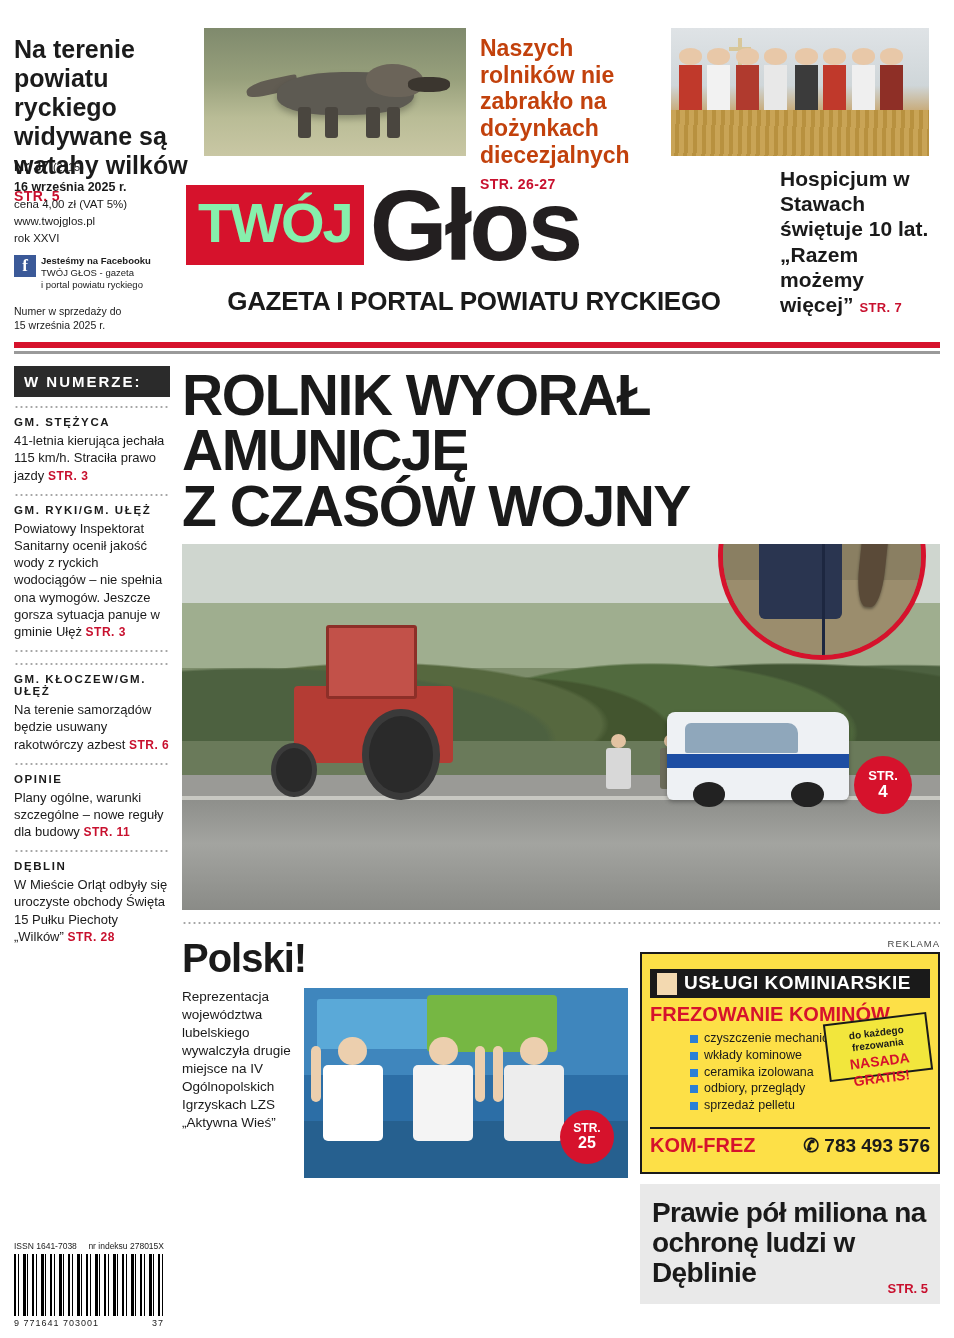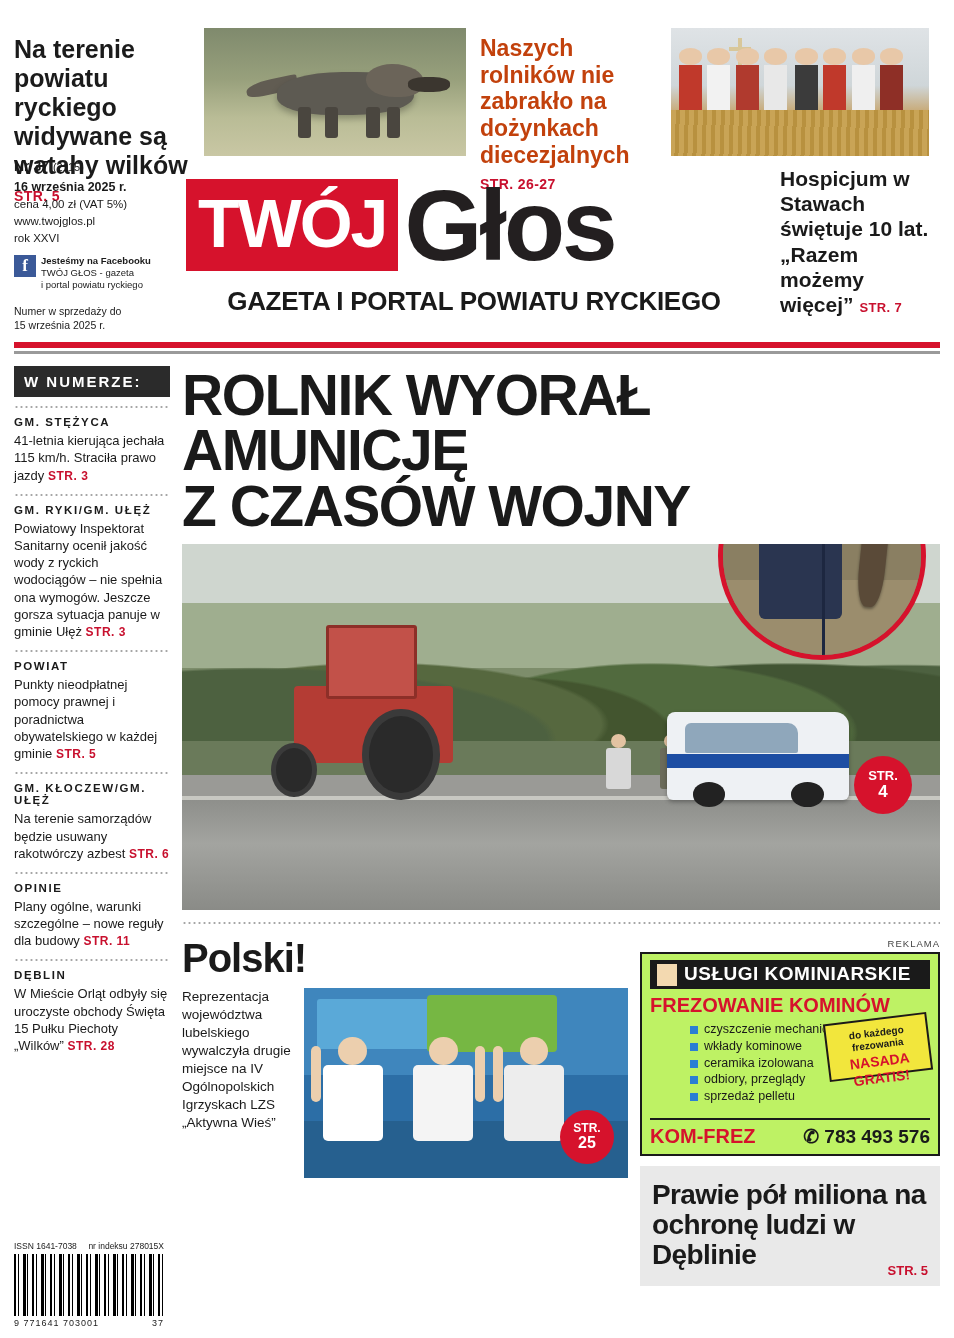--- a/index.html
+++ b/index.html
@@ -50,21 +50,21 @@
   .mast-left .issue .sub { font-weight:400; font-size:11px; }
   .mast-left .date { font-weight:800; font-size:12.5px; margin-top:2px; }
   .fb-row { display:flex; gap:5px; margin-top:9px; align-items:flex-start; }
   .fb-ico { width:22px; height:22px; background:#3b5998; color:#fff; font-weight:800; font-size:17px; line-height:22px; text-align:center; font-family:"Liberation Serif", serif; }
   .fb-txt { font-size:9.5px; line-height:1.25; font-weight:700; }
   .fb-txt .light { font-weight:400; }
   .mast-sale { margin-top:14px; font-size:10.5px; line-height:1.3; }
 
   .mast-logo { flex:1; position:relative; padding-top:10px; }
   .logo-row { display:flex; align-items:center; height:118px; }
-  .twoj { background:#d6122c; color:#ffffff; font-weight:800; font-size:68px; line-height:1; padding: 10px 12px 14px; letter-spacing:-2px; font-family:"Liberation Sans", sans-serif; }
+  .twoj { background:#d6122c; color:#86efac; font-weight:800; font-size:56px; line-height:1; padding: 10px 12px 14px; letter-spacing:-2px; font-family:"Liberation Sans", sans-serif; }
   .glos { color:#231f20; font-weight:800; font-size:100px; line-height:1; letter-spacing:-3px; margin-left:6px; font-family:"Liberation Sans", sans-serif; }
   .tagline { text-align:center; font-weight:800; font-size:26px; letter-spacing:-0.3px; margin-top:2px; padding-right:8px; }
 
   .mast-right { width: 170px; padding-left:10px; padding-top:10px; font-size:21px; font-weight:700; line-height:1.2; }
   .mast-right .str { display:inline; font-size:13px; }
 
   .mast-rule { height:6px; background:#d6122c; margin-top:6px; }
   .mast-rule2 { height:3px; background:#9a9a9a; margin-top:3px; }
 
   
@@ -133,21 +133,21 @@
   .sp-banner { position:absolute; left:4%; top:6%; width:42%; height:26%; background:#5aa9d8; border-radius:3px; }
   .sp-green { position:absolute; left:38%; top:4%; width:40%; height:30%; background:#76b743; border-radius:4px; }
   .sp-ath { position:absolute; bottom:0; width:22%; height:74%; }
   .sp-head { position:absolute; top:0; left:30%; width:40%; height:20%; border-radius:50%; background:#eccfae; }
   .sp-shirt { position:absolute; top:20%; left:8%; width:84%; height:54%; background:#fff; border-radius:5px; }
   .sp-arm { position:absolute; top:6%; width:14%; height:40%; background:#eccfae; border-radius:6px; }
   .sp-badge { position:absolute; right:14px; bottom:14px; width:54px; height:54px; border-radius:50%; background:#d6122c; color:#fff; display:flex; flex-direction:column; align-items:center; justify-content:center; font-weight:800; font-size:12px; line-height:1.05; }
   .sp-badge .n { font-size:16px; }
 
   .reklama { text-align:right; font-size:9.5px; letter-spacing:1px; color:#444; margin-bottom:3px; }
-  .ad { border:2px solid #1a1a1a; padding:6px 8px; background:#bef264; }
+  .ad { border:2px solid #1a1a1a; padding:15px 8px; background:#fde047; }
   .ad-title { background:#1a1a1a; color:#fff; font-weight:800; font-size:19px; letter-spacing:.5px; padding:3px 6px 4px 34px; position:relative; }
   .chimney-ico { position:absolute; left:5px; top:2px; width:24px; height:26px; background:#f3d9b0; border:2px solid #1a1a1a; }
   .ad-sub { color:#d6122c; font-weight:800; font-size:20px; margin-top:5px; }
   .ad-list { margin-top:4px; font-size:12.5px; line-height:1.35; }
   .ad-list li { list-style:none; position:relative; padding-left:14px; }
   .ad-list li:before { content:""; position:absolute; left:0; top:5px; width:8px; height:8px; background:#2b7fd4; }
   .ad-burst { position:absolute; right:8px; top:64px; width:104px; height:58px; background:#f2e63c; border:2px solid #1a1a1a; transform:rotate(-7deg); text-align:center; font-weight:800; font-size:10px; padding-top:7px; line-height:1.2; }
   .ad-burst .big { color:#d6122c; font-size:14px; display:block; margin-top:2px; }
   .ad-foot { display:flex; align-items:flex-end; justify-content:space-between; margin-top:6px; border-top:2px solid #1a1a1a; padding-top:5px; }
   .ad-brand { color:#d6122c; font-weight:800; font-size:20px; }
@@ -295,27 +295,20 @@
 
       <div class="sb-item">
         <div class="sb-cat">GM. RYKI/GM. UŁĘŻ</div>
         <div class="sb-txt">
           <span>Powiatowy Inspektorat Sanitarny ocenił jakość wody z ryckich wodociągów – nie spełnia ona wymogów. Jeszcze gorsza sytuacja panuje w gminie Ułęż</span>
           <span class="pg">STR. 3</span>
         </div>
       </div>
       <div class="dots"></div>
 
-      <div class="sb-item">
-        <div class="sb-cat">POWIAT</div>
-        <div class="sb-txt">
-          <span>Punkty nieodpłatnej pomocy prawnej i poradnictwa obywatelskiego w każdej gminie</span>
-          <span class="pg">STR. 5</span>
-        </div>
-      </div>
       <div class="dots"></div>
 
       <div class="sb-item">
         <div class="sb-cat">GM. KŁOCZEW/GM. UŁĘŻ</div>
         <div class="sb-txt">
           <span>Na terenie samorządów będzie usuwany rakotwórczy azbest</span>
           <span class="pg">STR. 6</span>
         </div>
       </div>
       <div class="dots"></div>

